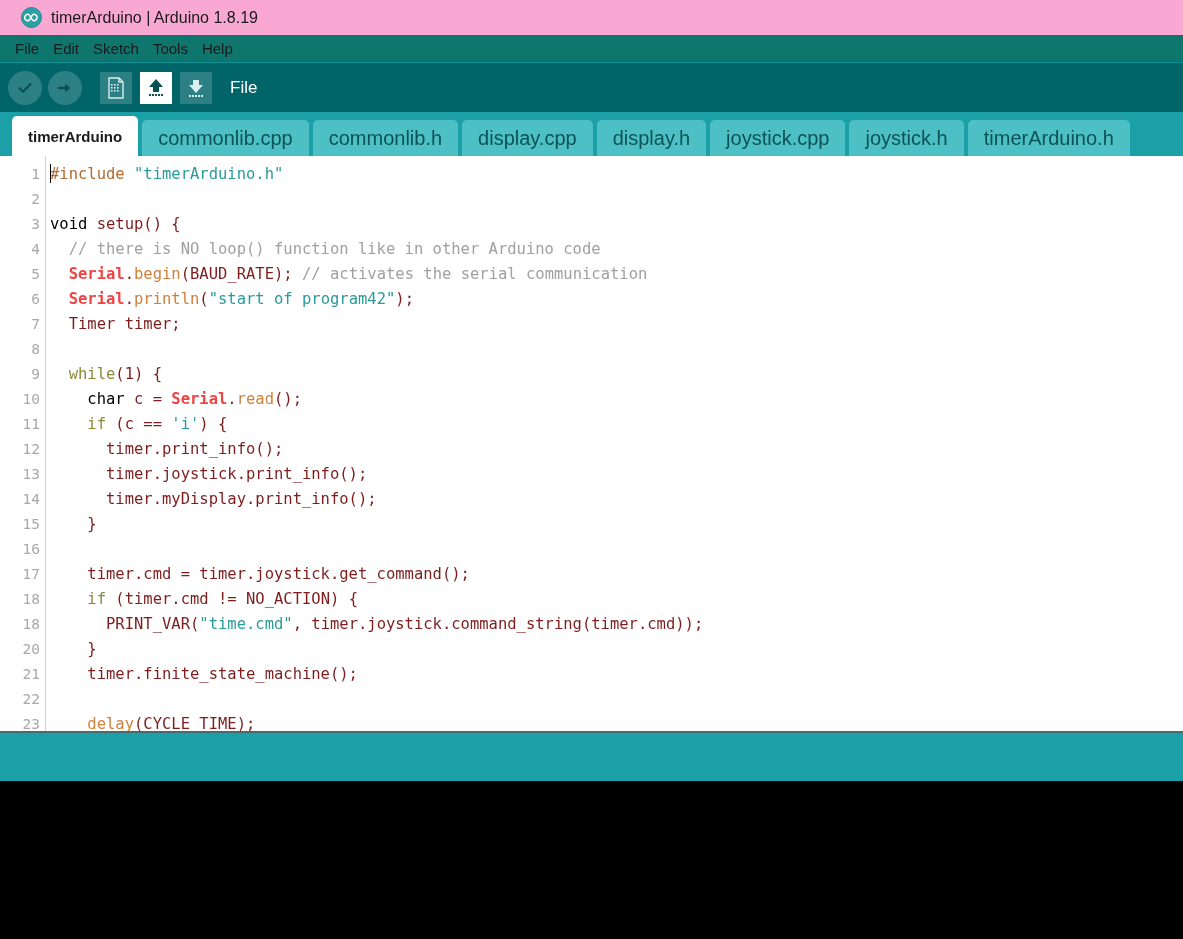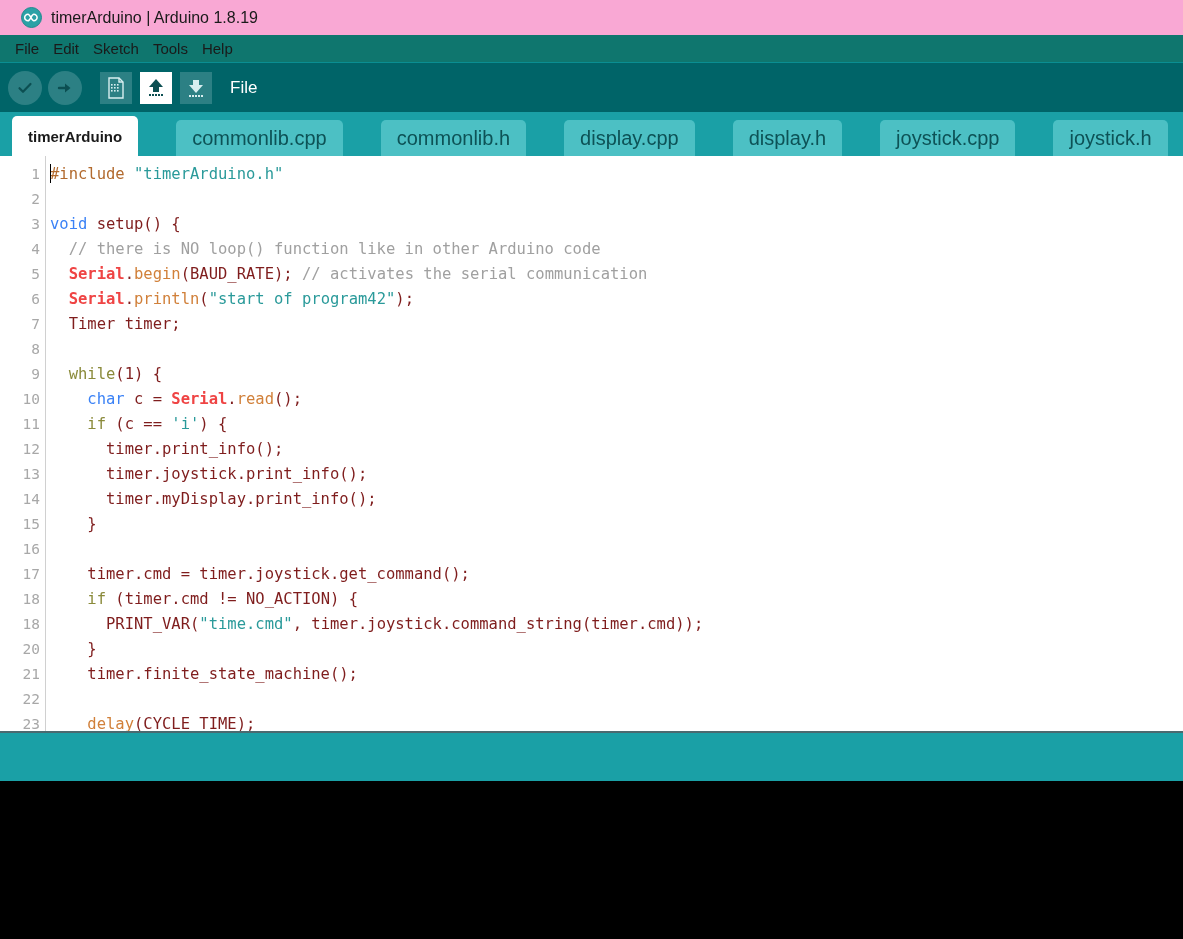--- a/index.html
+++ b/index.html
@@ -106,21 +106,20 @@
   }
 
   
   .tabstrip {
     height: 44px;
     background: #1aa0a6;
     display: flex;
     align-items: flex-end;
     padding-left: 12px;
     box-sizing: border-box;
-    gap: 34px;
   }
   .tab {
     height: 36px;
     background: #4cc0c4;
     border-radius: 5px 5px 0 0;
     display: flex;
     align-items: center;
     padding: 0 16px;
     margin-right: 4px;
     font-size: 20px;
@@ -182,21 +181,21 @@
     position: absolute;
     left: 4px;
     top: 8px;
     width: 1px;
     height: 19px;
     background: #000000;
   }
   
   .t-pre   { color: #b26a2e; }
   .t-str   { color: #2a9a9a; }
-  .t-kw    { color: #3b82f6; }
+  .t-kw    { color: #000000; }
   .t-kw2   { color: #8a8a3a; }
   .t-fn    { color: #d1803a; }
   .t-obj   { color: #ef4444; font-weight: bold; }
   .t-cmt   { color: #a0a0a0; }
   .t-plain { color: #7f1d1d; }
 
   
   .statusbar {
     height: 48px;
     background: #1aa0a6;

